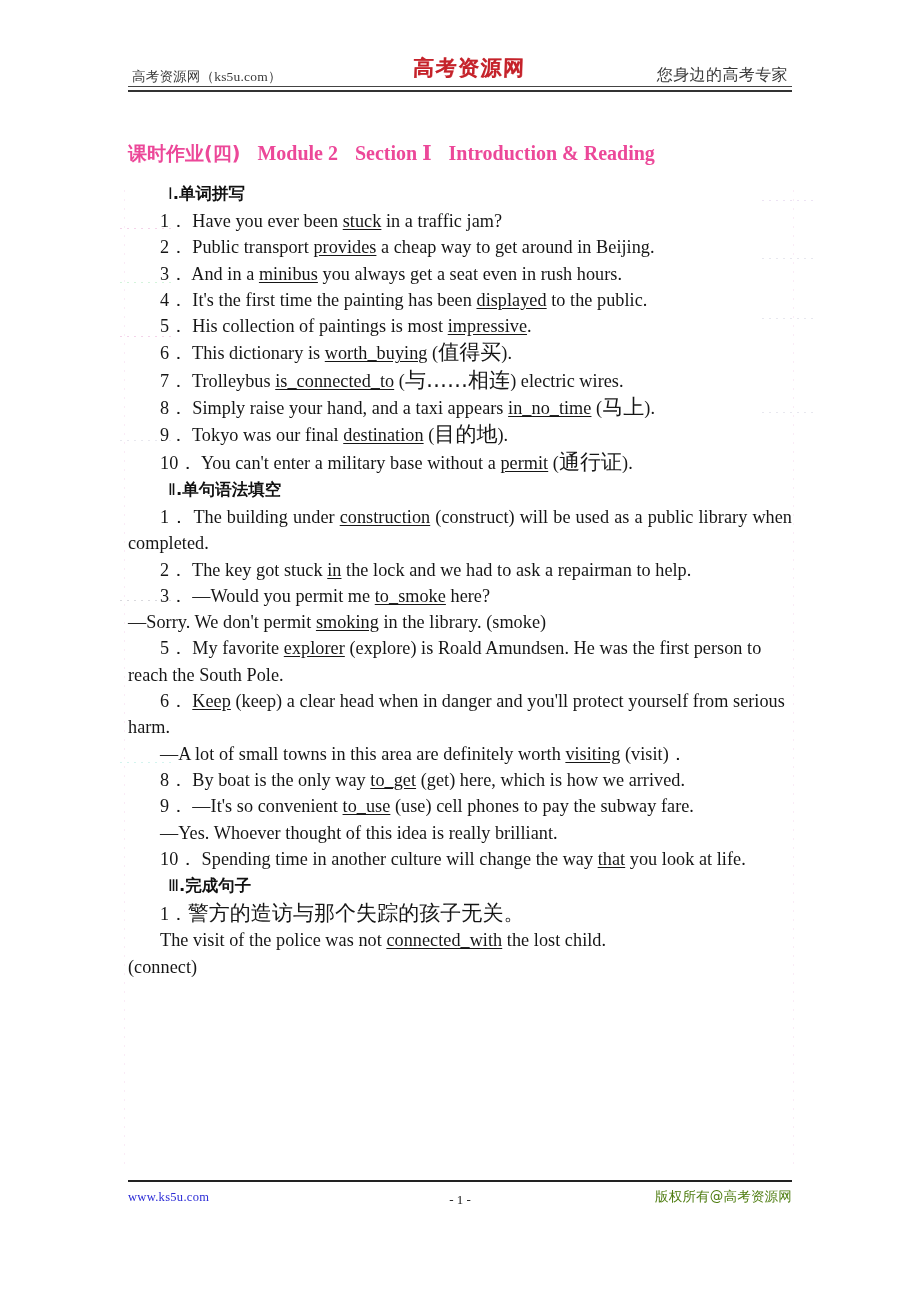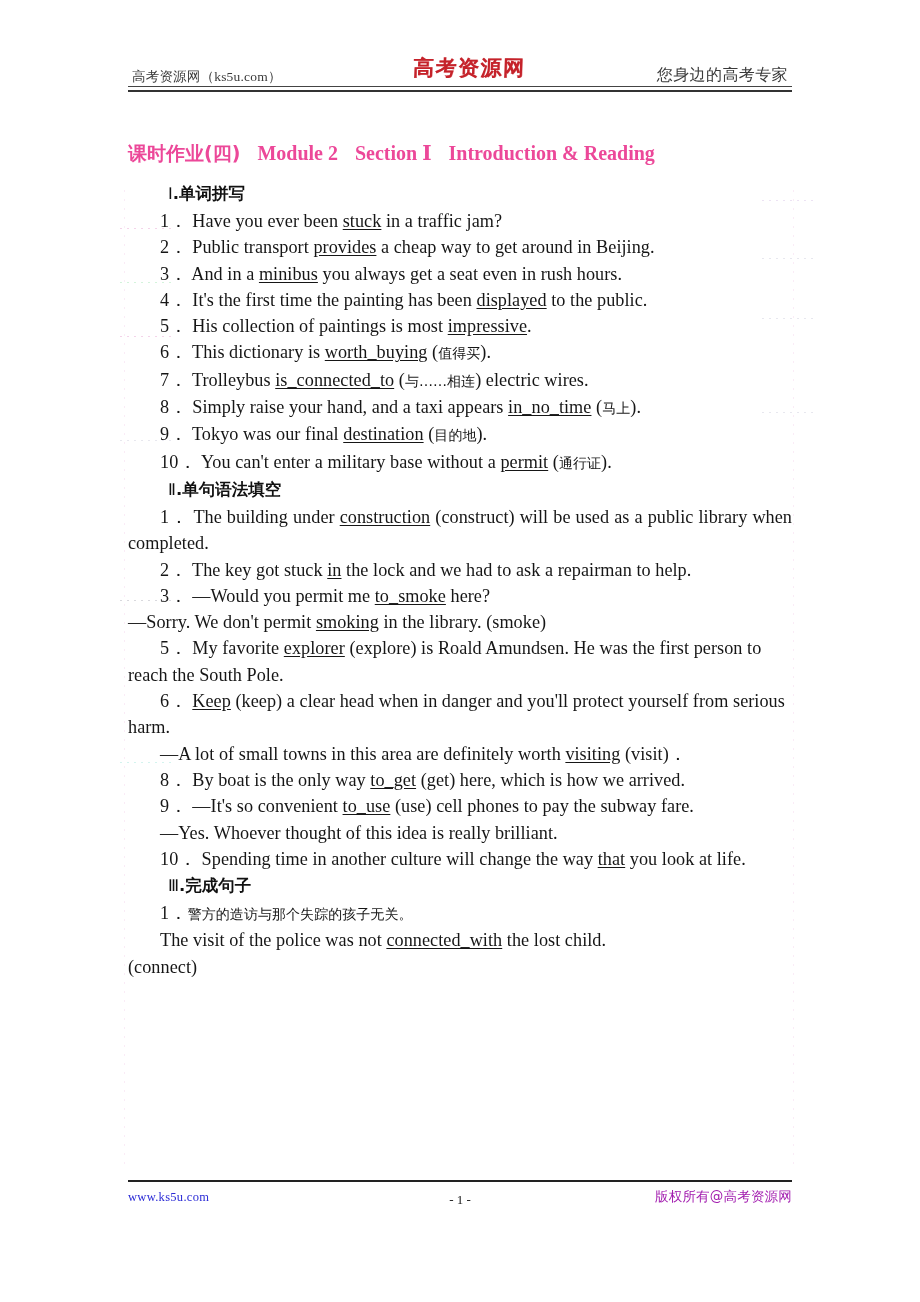--- a/index.html
+++ b/index.html
@@ -134,21 +134,21 @@
     text-align-last: left;
   }
   p.line.noind { text-indent: 0; }
 
   u.ans {
     text-decoration: underline;
     text-underline-offset: 2px;
   }
   .cnin {
     font-family: "DejaVu Sans", sans-serif;
-    font-size: 14px;
+    font-size: 21px;
   }
   .num { letter-spacing: 0.2px; }
 
   
   .footer {
     position: absolute;
     left: 128px;
     top: 1180px;
     width: 664px;
   }
@@ -180,21 +180,21 @@
     left: 0; top: 12px;
     width: 664px;
     text-align: center;
     font-family: "Liberation Serif", serif;
     font-size: 13px;
     color: #1a1a1a;
   }
   .ft-right {
     font-family: "DejaVu Sans", sans-serif;
     font-size: 13.5px;
-    color: #a21caf;
+    color: #4d7c0f;
     letter-spacing: 0.2px;
     white-space: nowrap;
   }
 
   
   .artifact {
     position: absolute;
     pointer-events: none;
     opacity: 0.30;
   }

